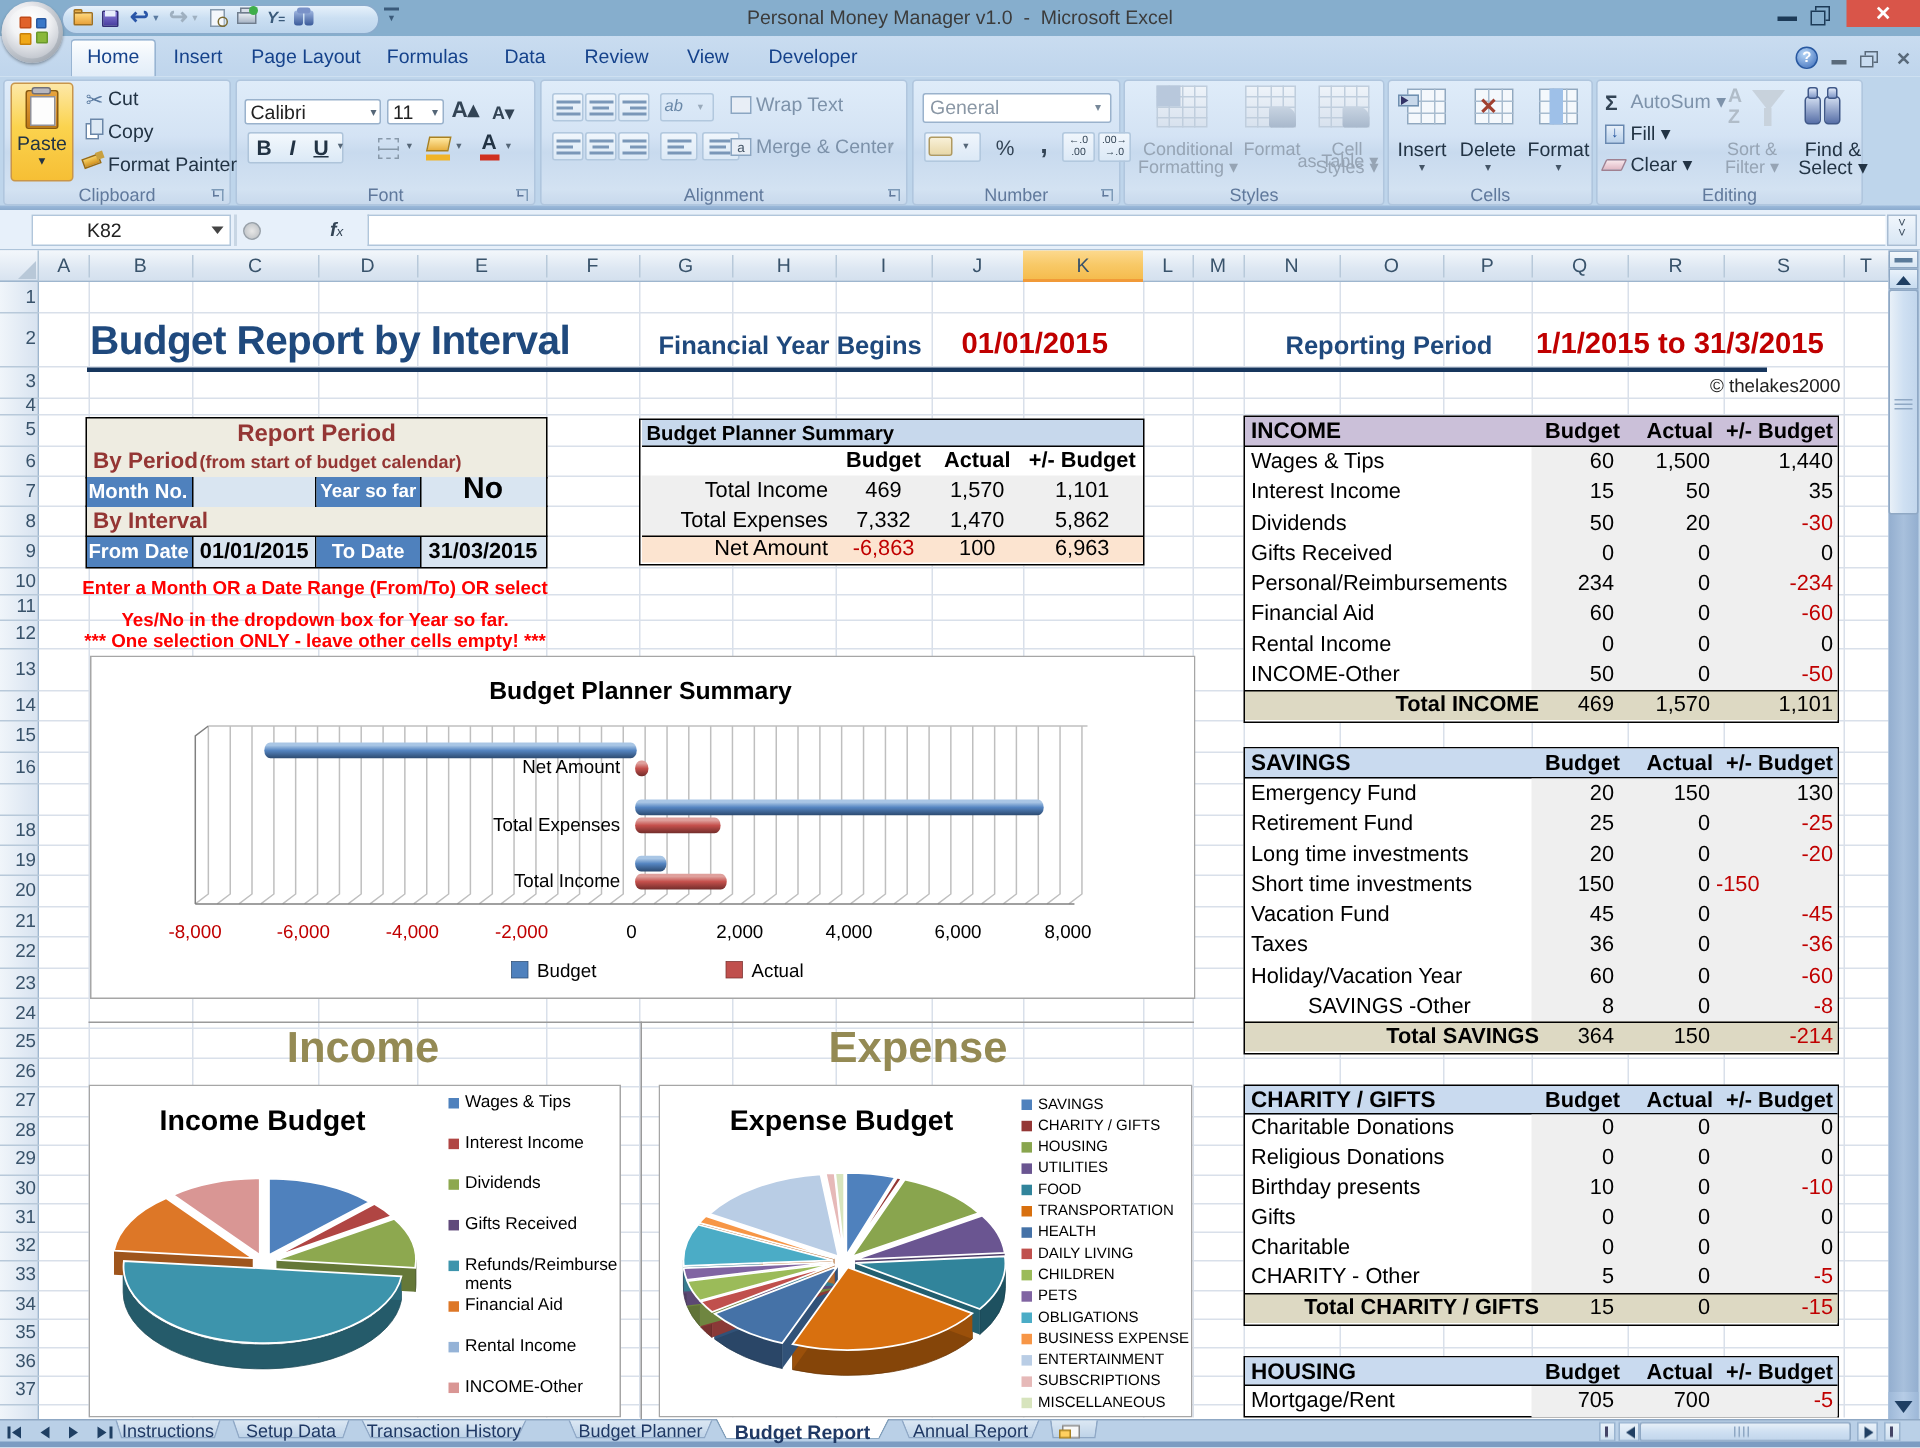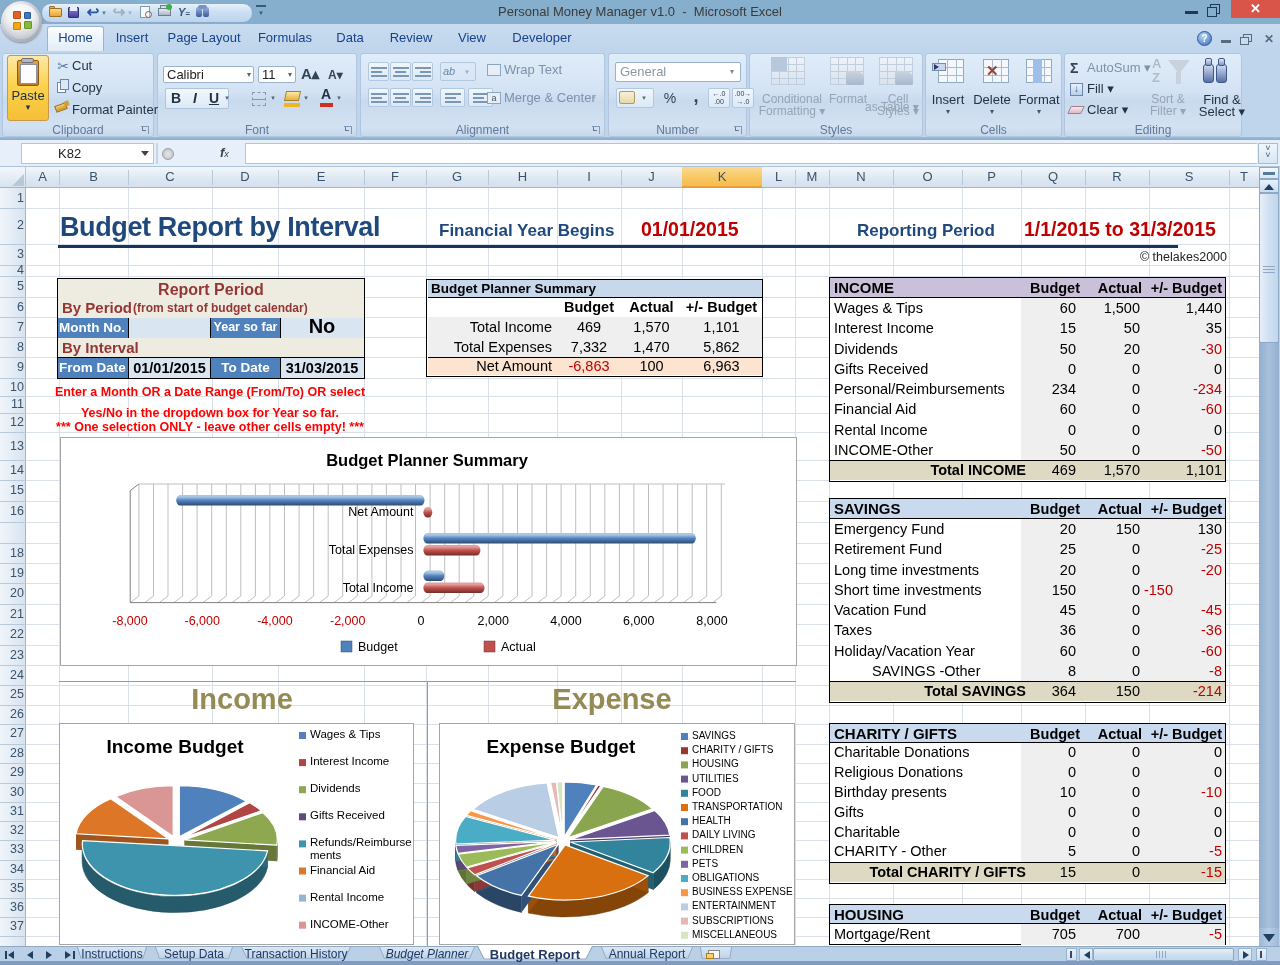--- a/index.html
+++ b/index.html
@@ -864,21 +864,21 @@
 <div style="left:46px;top:951px;width:0;height:0;border-top:4px solid transparent;border-bottom:4px solid transparent;border-left:6px solid #1f3f63;"></div>
 <div style="left:65px;top:951px;width:0;height:0;border-top:4px solid transparent;border-bottom:4px solid transparent;border-left:6px solid #1f3f63;"></div>
 <div style="left:73px;top:951px;width:1.5px;height:8px;background:#1f3f63;"></div>
 <div style="left:77px;top:947px;width:70px;height:15px;background:linear-gradient(#dbe7f3,#bed3e8);border:1px solid #8fa8c6;border-top:none;transform:perspective(60px) rotateX(-28deg);transform-origin:top;"></div>
 <div style="left:77px;top:947px;width:70px;height:15px;line-height:15px;text-align:center;font-size:12px;color:#1f3864;">Instructions</div>
 <div style="left:155px;top:947px;width:78px;height:15px;background:linear-gradient(#dbe7f3,#bed3e8);border:1px solid #8fa8c6;border-top:none;transform:perspective(60px) rotateX(-28deg);transform-origin:top;"></div>
 <div style="left:155px;top:947px;width:78px;height:15px;line-height:15px;text-align:center;font-size:12px;color:#1f3864;">Setup Data</div>
 <div style="left:241px;top:947px;width:110px;height:15px;background:linear-gradient(#dbe7f3,#bed3e8);border:1px solid #8fa8c6;border-top:none;transform:perspective(60px) rotateX(-28deg);transform-origin:top;"></div>
 <div style="left:241px;top:947px;width:110px;height:15px;line-height:15px;text-align:center;font-size:12px;color:#1f3864;">Transaction History</div>
 <div style="left:379px;top:947px;width:96px;height:15px;background:linear-gradient(#dbe7f3,#bed3e8);border:1px solid #8fa8c6;border-top:none;transform:perspective(60px) rotateX(-28deg);transform-origin:top;"></div>
-<div style="left:379px;top:947px;width:96px;height:15px;line-height:15px;text-align:center;font-size:12px;color:#1f3864;font-style:italic;">Budget Planner</div>
+<div style="left:379px;top:947px;width:96px;height:15px;line-height:15px;text-align:center;font-size:12px;color:#1f3864;">Budget Planner</div>
 <div style="left:477px;top:946px;width:116px;height:17px;background:#fff;border:1px solid #7f9db9;border-top:none;transform:perspective(60px) rotateX(-28deg);transform-origin:top;"></div>
 <div style="left:477px;top:947px;width:116px;height:16px;line-height:16px;text-align:center;font-size:13px;font-weight:bold;color:#1f3864;">Budget Report</div>
 <div style="left:601px;top:947px;width:92px;height:15px;background:linear-gradient(#dbe7f3,#bed3e8);border:1px solid #8fa8c6;border-top:none;transform:perspective(60px) rotateX(-28deg);transform-origin:top;"></div>
 <div style="left:601px;top:947px;width:92px;height:15px;line-height:15px;text-align:center;font-size:12px;color:#1f3864;">Annual Report</div>
 <div style="left:700px;top:947px;width:32px;height:15px;background:linear-gradient(#dbe7f3,#bed3e8);border:1px solid #8fa8c6;border-top:none;transform:perspective(60px) rotateX(-28deg);transform-origin:top;"></div>
 <div style="left:700px;top:947px;width:32px;height:15px;line-height:15px;text-align:center;font-size:12px;color:#1f3864;"></div>
 <div style="left:708px;top:950px;width:12px;height:9px;background:#f8f8f8;border:1px solid #888;"></div>
 <div style="left:706px;top:953px;width:8px;height:6px;background:#ffd060;border:1px solid #a88020;"></div>
 <div style="left:1066px;top:948px;width:11px;height:13px;background:linear-gradient(#eaf2fa,#cfe0f0);border:1px solid #9ab4d0;"></div>
 <div style="left:1070px;top:951px;width:2px;height:7px;background:#446;"></div>

